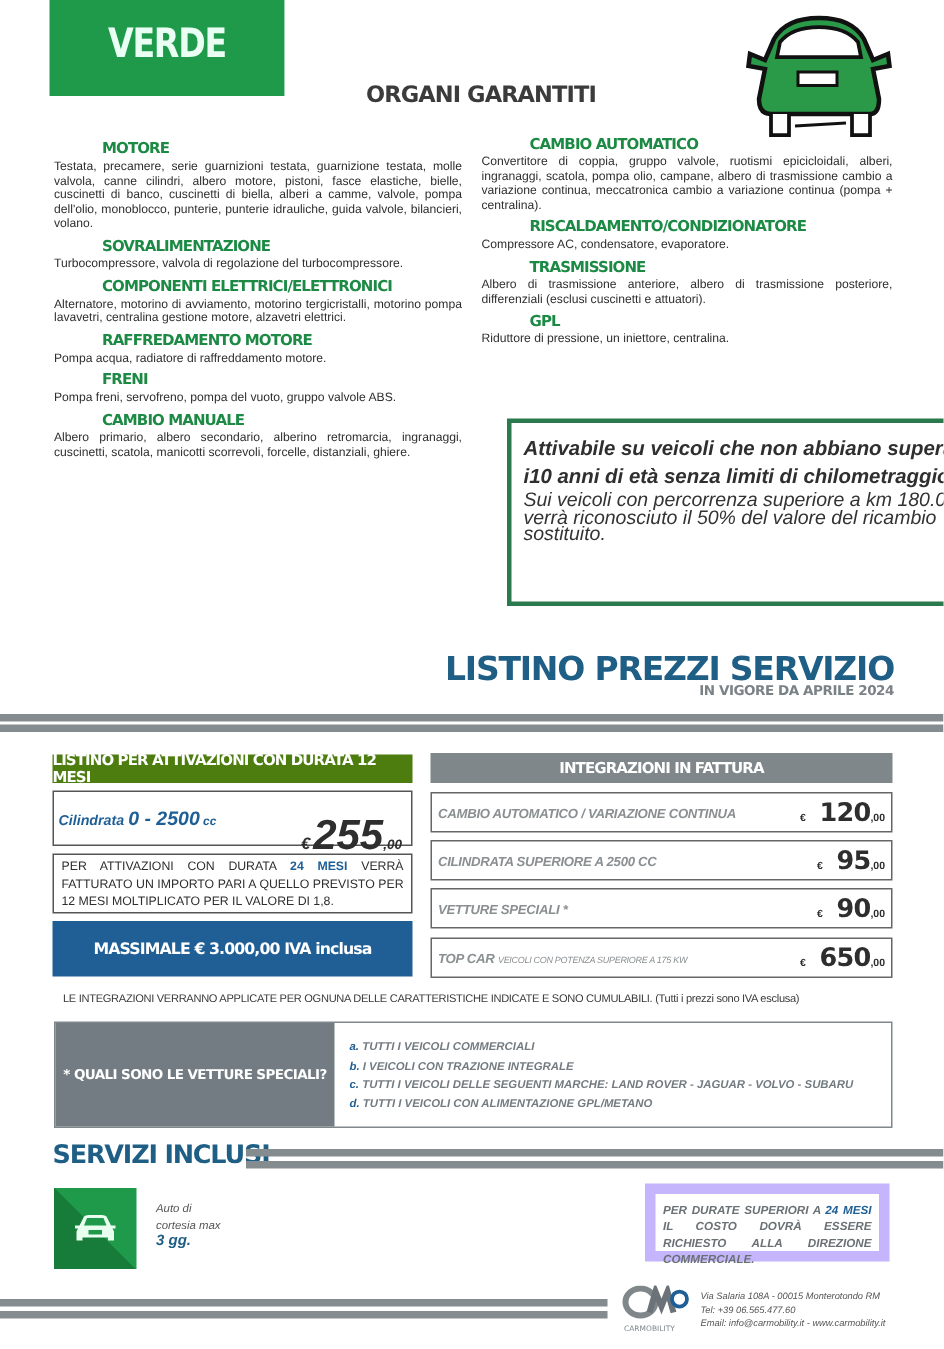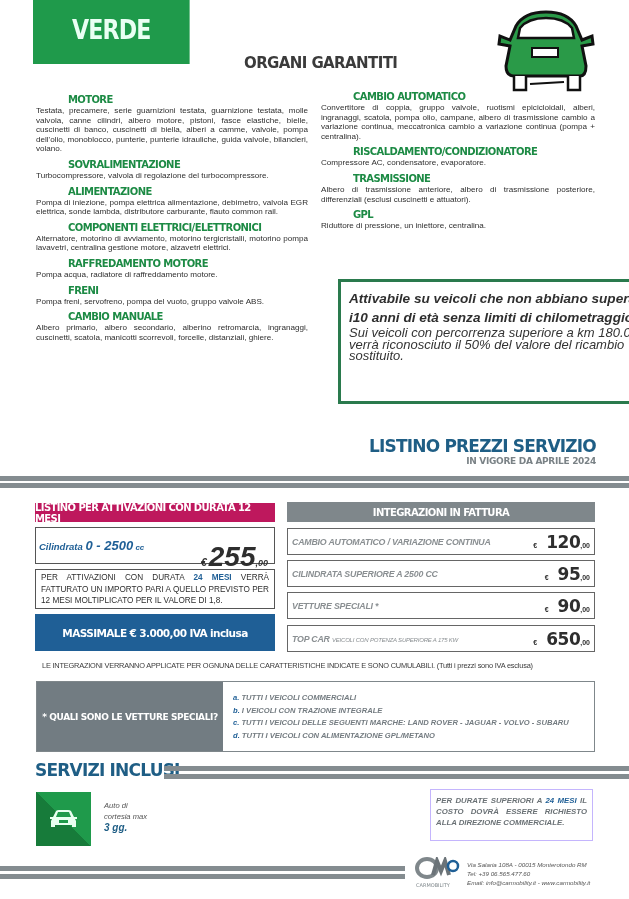--- a/index.html
+++ b/index.html
@@ -16,26 +16,26 @@
   .col-right { left: 321px; top: 91px; width: 274px; }
   .sec { margin-bottom: 5px; }
   .sec-title { font-family: "DejaVu Sans", sans-serif; font-weight: bold; color: #1c8a44; font-size: 10px; letter-spacing: -0.6px; line-height: 12px; margin-left: 32px; }
   .sec-text { text-align: justify; }
 
   .green-box { position: absolute; left: 338px; top: 279px; width: 328px; height: 125px; border: 3px solid #2a7a4d; padding: 7px 8px; }
   .green-box .lead { font-size: 13.6px; font-weight: bold; font-style: italic; color: #2f2f2f; line-height: 19px; }
   .green-box .note { margin-top: 0; font-size: 13px; font-style: italic; line-height: 11.5px; color: #333; }
 
   .listino-title { position: absolute; right: 33px; top: 437px; text-align: right; }
-  .listino-title .t1 { font-family: "DejaVu Sans", sans-serif; font-weight: bold; font-size: 17px; color: #1f5e85; letter-spacing: -0.8px; line-height: 19px; }
+  .listino-title .t1 { font-family: "DejaVu Sans", sans-serif; font-weight: bold; font-size: 22px; color: #1f5e85; letter-spacing: -0.8px; line-height: 19px; }
   .listino-title .t2 { font-family: "DejaVu Sans", sans-serif; font-weight: bold; font-size: 9px; color: #7a8286; letter-spacing: -0.3px; line-height: 10px; }
 
   .stripe { position: absolute; left: 0; height: 5px; background: #848c90; }
 
-  .box-blue-head { position: absolute; left: 35px; top: 503px; width: 240px; height: 19px; background: #be185d; color: #fff; font-family: "DejaVu Sans", sans-serif; font-size: 10px; font-weight: bold; letter-spacing: -0.6px; display: flex; align-items: center; justify-content: center; }
+  .box-blue-head { position: absolute; left: 35px; top: 503px; width: 240px; height: 19px; background: #4d7c0f; color: #fff; font-family: "DejaVu Sans", sans-serif; font-size: 10px; font-weight: bold; letter-spacing: -0.6px; display: flex; align-items: center; justify-content: center; }
   .price-main { position: absolute; left: 35px; top: 527px; width: 240px; height: 37px; border: 1px solid #555; display: flex; align-items: center; justify-content: space-between; padding: 0 6px 0 3px; }
   .price-main .lbl { font-size: 9.5px; font-style: italic; color: #1f5f96; font-weight: bold; }
   .price-main .lbl .strong { font-size: 13px; font-weight: bold; }
   .price-main .lbl .small { font-size: 8px; }
   .price-main .amt { color: #2e2e2e; font-weight: bold; font-style: italic; display: flex; align-items: baseline; }
   .price-main .amt .cur { font-size: 11px; margin-right: 2px; }
   .price-main .amt .int { font-size: 28px; line-height: 28px; margin-top: 23px; }
   .price-main .amt .dec { font-size: 9px; }
 
   .note-24 { position: absolute; left: 35px; top: 569px; width: 240px; height: 40px; border: 1px solid #555; padding: 2px 5px; font-size: 8.2px; line-height: 11.5px; color: #2e2e2e; text-align: justify; }
@@ -58,21 +58,21 @@
   .speciali .list { padding: 10px 10px; font-size: 7.6px; font-style: italic; font-weight: bold; color: #737b80; line-height: 12.6px; }
   .speciali .list .k { color: #1f5f96; }
 
   .servizi-title { position: absolute; left: 35px; top: 760px; font-family: "DejaVu Sans", sans-serif; font-weight: bold; font-size: 17px; color: #1f5e85; letter-spacing: -0.8px; }
 
   .service-icon { position: absolute; left: 36px; top: 792px; width: 55px; height: 54px; background: #1f9a4b; overflow: hidden; }
   .service-icon .shadow { position: absolute; left: 0; top: 0; width: 100%; height: 100%; background: linear-gradient(225deg, transparent 50%, #177b3a 50%); }
   .service-text { position: absolute; left: 104px; top: 801px; font-size: 7.6px; font-style: italic; color: #555; line-height: 10.5px; }
   .service-text .dur { font-size: 10px; color: #1f5e85; font-weight: bold; margin-top: 1px; }
 
-  .durate-box { position: absolute; left: 430px; top: 789px; width: 163px; height: 52px; border: 1px solid #c4b5fd; padding: 5px 5px; font-size: 7.8px; font-style: italic; font-weight: bold; color: #6a7175; line-height: 11px; text-align: justify; }
+  .durate-box { position: absolute; left: 430px; top: 789px; width: 163px; height: 52px; border: 7px solid #c4b5fd; padding: 5px 5px; font-size: 7.8px; font-style: italic; font-weight: bold; color: #6a7175; line-height: 11px; text-align: justify; }
   .durate-box .hl { color: #1f5f96; }
 
   .footer-logo { position: absolute; left: 413px; top: 857px; width: 50px; height: 32px; }
   .footer-addr { position: absolute; left: 467px; top: 860px; font-size: 6.2px; font-style: italic; color: #555; line-height: 9px; }
 </style>
 </head>
 <body>
 
 <div class="verde-badge">VERDE</div>
 
@@ -87,24 +87,20 @@
 <div class="organi-title">ORGANI GARANTITI</div>
 
 <div class="col col-left">
   <div class="sec">
       <div class="sec-title">MOTORE</div>
       <div class="sec-text">Testata, precamere, serie guarnizioni testata, guarnizione testata, molle valvola, canne cilindri, albero motore, pistoni, fasce elastiche, bielle, cuscinetti di banco, cuscinetti di biella, alberi a camme, valvole, pompa dell'olio, monoblocco, punterie, punterie idrauliche, guida valvole, bilancieri, volano.</div>
     </div>
   <div class="sec">
       <div class="sec-title">SOVRALIMENTAZIONE</div>
       <div class="sec-text">Turbocompressore, valvola di regolazione del turbocompressore.</div>
-    </div>
-  <div class="sec">
-      <div class="sec-title">ALIMENTAZIONE</div>
-      <div class="sec-text">Pompa di iniezione, pompa elettrica alimentazione, debimetro, valvola EGR elettrica, sonde lambda, distributore carburante, flauto common rail.</div>
     </div>
   <div class="sec">
       <div class="sec-title">COMPONENTI ELETTRICI/ELETTRONICI</div>
       <div class="sec-text">Alternatore, motorino di avviamento, motorino tergicristalli, motorino pompa lavavetri, centralina gestione motore, alzavetri elettrici.</div>
     </div>
   <div class="sec">
       <div class="sec-title">RAFFREDAMENTO MOTORE</div>
       <div class="sec-text">Pompa acqua, radiatore di raffreddamento motore.</div>
     </div>
   <div class="sec">

